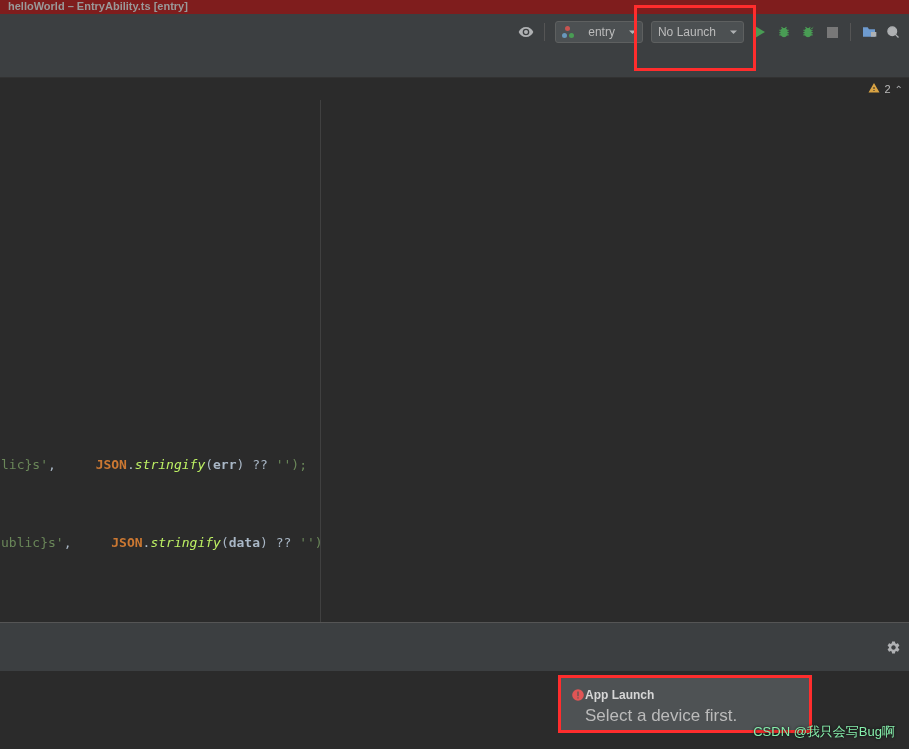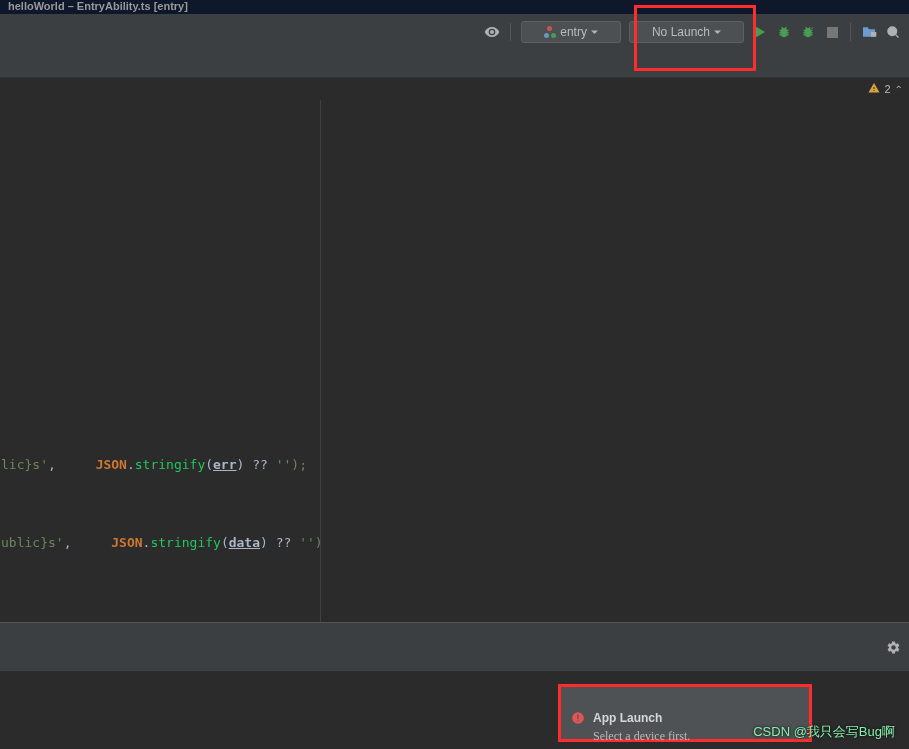--- a/index.html
+++ b/index.html
@@ -8,21 +8,21 @@
       height: 749px;
       background: #2b2b2b;
       font-family: -apple-system, BlinkMacSystemFont, "Segoe UI", sans-serif;
       color: #bbbbbb;
       overflow: hidden;
       position: relative;
     }
     .titlebar {
       height: 14px;
       padding: 0 8px;
-      background: #0f172a;
+      background: #7f1d1d;
       font-size: 11px;
       color: #999;
       display: flex;
       align-items: flex-start;
       font-weight: 600;
     }
     .toolbar {
       height: 36px;
       background: #3c3f41;
       display: flex;
@@ -32,22 +32,22 @@
       padding: 0 8px;
     }
     .eye-icon svg { fill: #afb1b3; }
     .dropdown {
       height: 22px;
       background: #4c5052;
       border: 1px solid #5e6060;
       border-radius: 3px;
       display: flex;
       align-items: center;
-      gap: 4px;
-      padding: 0 22px;
+      gap: 14px;
+      padding: 0 6px;
       font-size: 12px;
       color: #bbb;
       cursor: pointer;
     }
     .entry-icon {
       display: inline-flex;
       width: 12px;
       height: 12px;
       position: relative;
     }
@@ -105,22 +105,22 @@
     }
     .code-line {
       white-space: pre;
       position: absolute;
       left: 0;
     }
     .code-l1 { top: 354px; }
     .code-l2 { top: 432px; }
     .tk-str { color: #6a8759; margin-top: 48px; }
     .tk-kw { color: #cc7832; font-weight: bold; margin-left: 32px; }
-    .tk-method { color: #22c55e; }
-    .tk-param { color: #a9b7c6; font-weight: bold; text-decoration: underline; }
+    .tk-method { color: #bef264; font-style: italic; }
+    .tk-param { color: #a9b7c6; font-weight: bold; }
     .tk-op { color: #a9b7c6; }
 
     .right-col {
       flex: 1;
       border-left: 1px solid #404040;
     }
     .divider-h { height: 1px; background: #555; width: 100%; }
 
     .bottom-panel {
       background: #3c3f41;
@@ -133,33 +133,32 @@
     .gear-icon svg { fill: #afb1b3; }
 
     .status-area {
       height: 78px;
       background: #2b2b2b;
       position: relative;
     }
     .notification-popup {
       position: absolute;
       left: 558px;
-      top: 13px;
+      top: 4px;
       width: 254px;
       height: 58px;
       background: #4e5254;
       border: 3px solid #ff2d2d;
-      padding: 24px 10px;
-      display: flex;
-      gap: 8px;
+      padding: 10px 10px;
+      display: flex;
     }
     .notif-err svg { fill: #e05555; }
     .notif-text { display: flex; flex-direction: column; gap: 4px; }
     .notif-title { font-size: 12px; font-weight: bold; color: #d6d6d6; }
-    .notif-msg { font-size: 12px; color: #bbb; font-family: Liberation Serif, serif; }
+    .notif-msg { font-size: 17px; color: #bbb; }
     .watermark {
       position: absolute;
       right: 14px;
       bottom: 8px;
       font-size: 13px;
       color: #86efac;
       text-shadow: 0 0 3px #000;
       z-index: 20;
     }
   </style>

